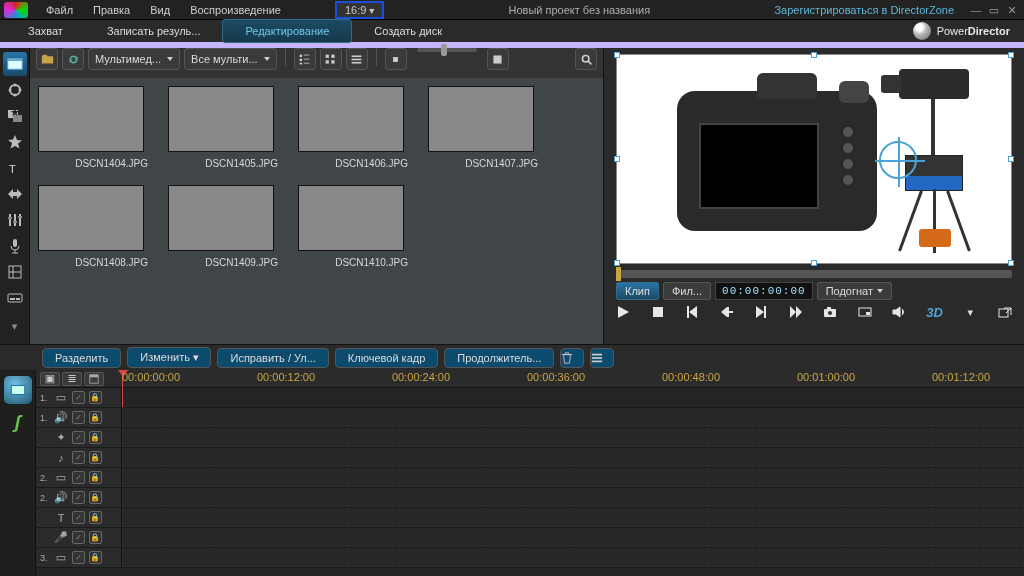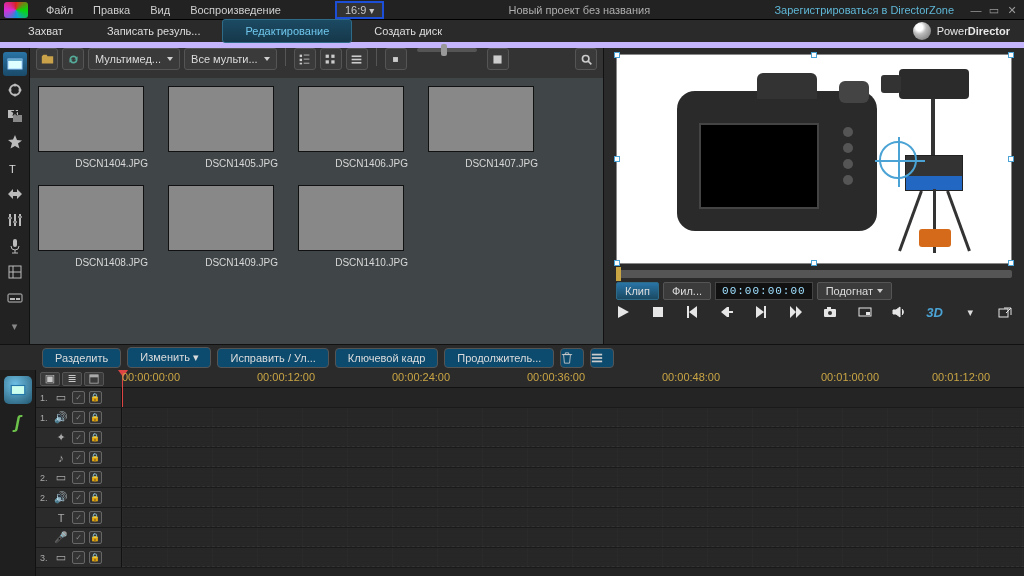--- a/index.html
+++ b/index.html
@@ -493,21 +493,21 @@
             </svg>
           </div>
       </div>
       <div class="tl-ruler">
         <div class="playhead"></div>
         <span class="tick" style="left:0px">00:00:00:00</span>
         <span class="tick" style="left:135px">00:00:12:00</span>
         <span class="tick" style="left:270px">00:00:24:00</span>
         <span class="tick" style="left:405px">00:00:36:00</span>
         <span class="tick" style="left:540px">00:00:48:00</span>
-        <span class="tick" style="left:699px">00:01:00:00</span>
+        <span class="tick" style="left:675px">00:01:00:00</span>
         <span class="tick" style="left:810px">00:01:12:00</span>
 
       </div>
     </div>
     <div class="tl-tracks">
 
       <div class="track">
         <div class="thead">
           <span class="num">1.</span>
           <span class="ico">▭</span>

